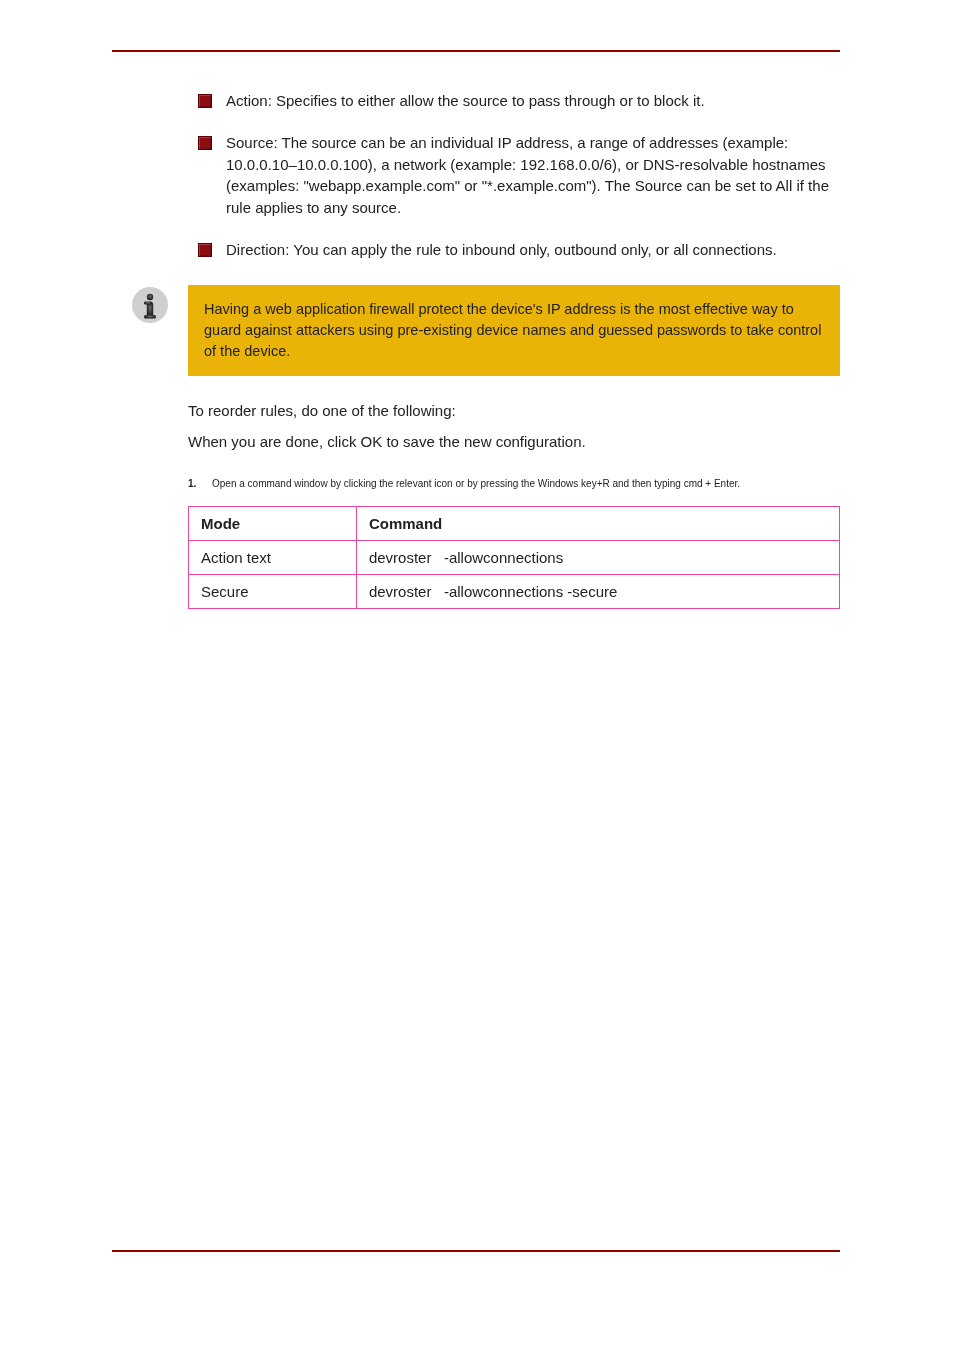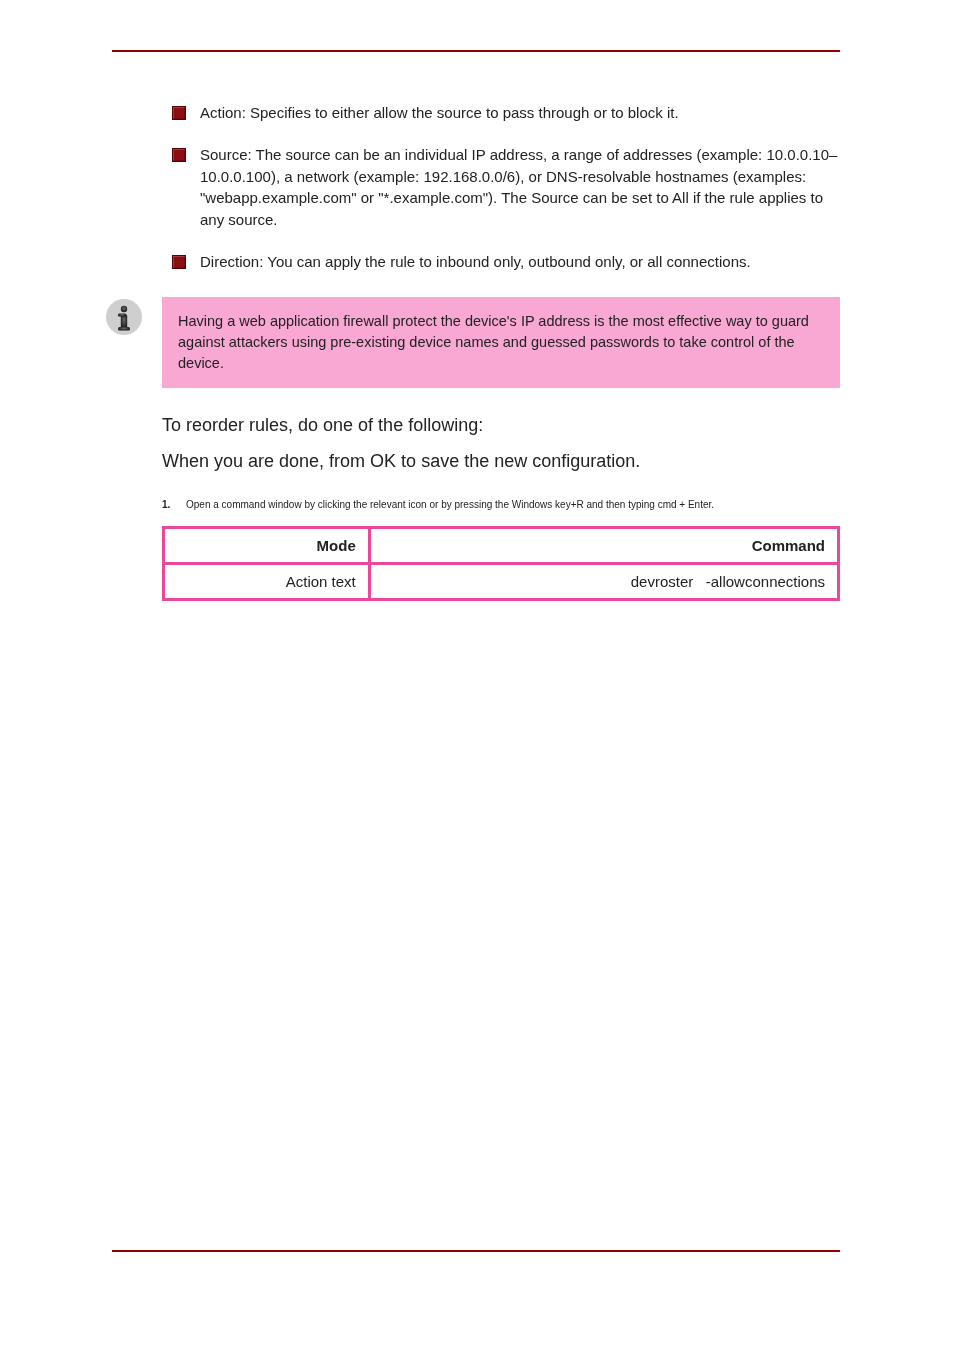--- a/index.html
+++ b/index.html
@@ -26,27 +26,26 @@
   }
   .bottom-rule {
     position: absolute;
     left: 112px;
     right: 114px;
     bottom: 100px;
     border-top: 2px solid #900000;
   }
   .content {
     position: absolute;
-    left: 162px;
+    left: 188px;
     right: 114px;
     top: 90px;
-    margin-top: 12px;
   }
   .para {
-    font-size: 18px;
+    font-size: 15px;
     line-height: 1.45;
     margin: 0 0 10px 0;
   }
   ul.square {
     list-style: none;
     padding: 0;
     margin: 0 0 10px 0;
   }
   ul.square > li {
     position: relative;
@@ -90,21 +89,21 @@
     flex: 0 0 40px;
     margin-right: 18px;
     position: relative;
   }
   .note-icon svg {
     width: 40px;
     height: 40px;
   }
   .note-text {
     flex: 1 1 auto;
-    background: #f9a8d4;
+    background: #eab308;
     padding: 14px 16px;
     font-size: 14.5px;
     line-height: 1.45;
   }
   .step {
     margin: 0 0 14px 0;
     padding-left: 24px;
     position: relative;
     font-size: 10px;
     line-height: 1.45;
@@ -117,24 +116,24 @@
   }
   .step.n1::before { content: "1."; }
   .step.n2::before { content: "2."; }
   table.cmd-table {
     border-collapse: collapse;
     width: 100%;
     margin: 10px 0 0 0;
     font-size: 15px;
   }
   table.cmd-table th, table.cmd-table td {
-    border: 3px solid #ec4899;
+    border: 1px solid #ec4899;
     padding: 8px 12px;
     vertical-align: top;
-    text-align: right;
+    text-align: left;
     font-weight: normal;
   }
   table.cmd-table th {
     font-weight: bold;
   }
 </style>
 </head>
 <body>
 
 <div class="page">
@@ -173,33 +172,37 @@
         </svg>
       </div>
       <div class="note-text">Having a web application firewall protect the device's IP address is the most effective way to guard against attackers using pre-existing device names and guessed passwords to take control of the device.</div>
     </div>
 
     <p class="para">To reorder rules, do one of the following:</p>
 
     <ul class="square inner">
     </ul>
 
-    <p class="para">When you are done, from OK to save the new configuration.</p>
+    <p class="para">When you are done, click OK to save the new configuration.</p>
 
     <div style="height:14px"></div>
 
     <div class="step n1">Open a command window by clicking the relevant icon or by pressing the Windows key+R and then typing cmd + Enter.</div>
 
     <table class="cmd-table">
       <tbody>
           <tr>
         <th>Mode</th>
         <th>Command</th>
       </tr>
       <tr>
         <td>Action text</td>
         <td>devroster&nbsp;&nbsp;&nbsp;-allowconnections</td>
       </tr>
+      <tr>
+        <td>Secure</td>
+        <td>devroster&nbsp;&nbsp;&nbsp;-allowconnections -secure</td>
+      </tr>
     </tbody>
       </table>
 
   </div>
 </div>
 
 </body></html>

